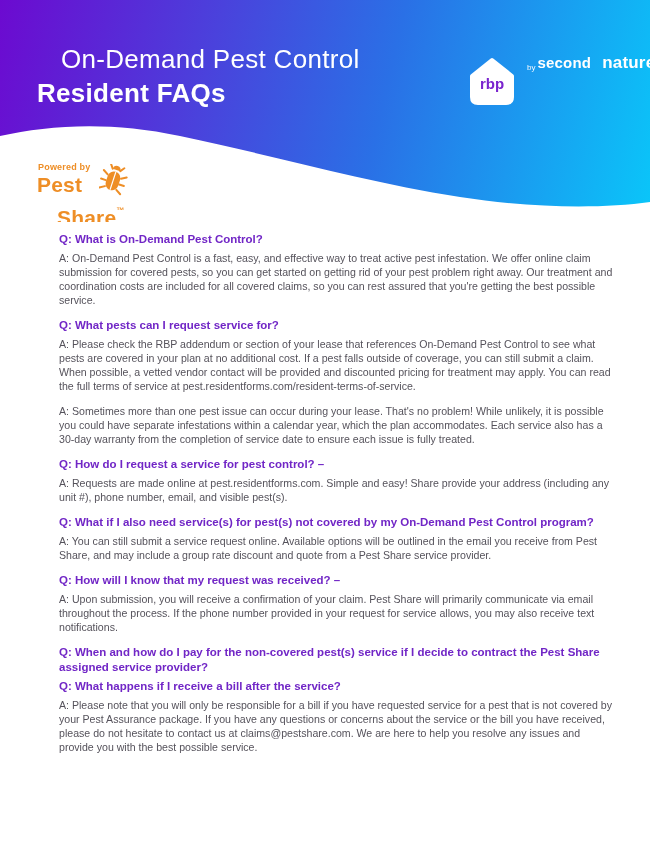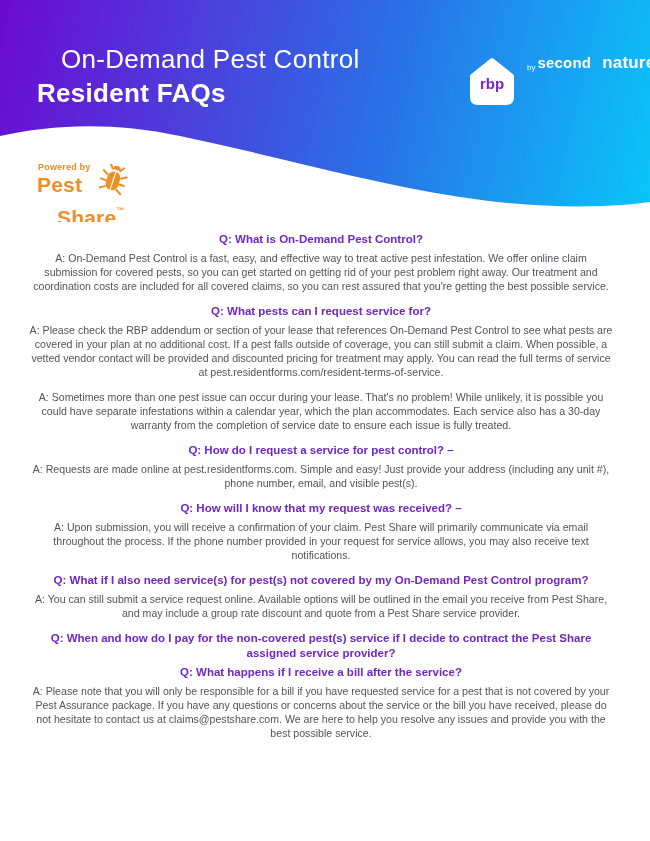--- a/index.html
+++ b/index.html
@@ -30,21 +30,21 @@
   .sn-word1{font-size:15px;font-weight:700;letter-spacing:.2px;}
   .sn-word2{font-size:17px;font-weight:700;letter-spacing:.2px;margin-left:11px;}
   
   .pestshare{position:absolute;left:37px;top:162px;width:120px;height:60px;color:#EE8E26;text-align:center;}
   .ps-powered{position:absolute;left:1px;top:0;font-size:9px;font-weight:600;letter-spacing:.2px;}
   .ps-pest{position:absolute;left:0;top:11px;font-size:21px;font-weight:800;letter-spacing:.2px;}
   .ps-share{position:absolute;left:20px;top:44px;font-size:21px;font-weight:800;letter-spacing:.2px;}
   .ps-tm{font-size:8px;vertical-align:top;font-weight:700;}
   .ps-bug{position:absolute;left:62px;top:2px;width:32px;height:34px;}
   
-  .content{padding:10px 37px 0 29px;text-align:center;}
+  .content{padding:10px 37px 0 59px;}
   .faq-q{
     color:#7126C6;
     font-size:11.5px;font-weight:700;
     line-height:15px;
     margin:0 0 4px 0;
   }
   .faq-a{
     color:#55525B;
     font-size:10.6px;font-weight:400;
     line-height:14px;
@@ -113,29 +113,29 @@
   </div>
   <div>
     <h3 class="faq-q">Q: What pests can I request service for?</h3>
     <p class="faq-a">A: Please check the RBP addendum or section of your lease that references On-Demand Pest Control to see what pests are covered in your plan at no additional cost. If a pest falls outside of coverage, you can still submit a claim. When possible, a vetted vendor contact will be provided and discounted pricing for treatment may apply. You can read the full terms of service at pest.residentforms.com/resident-terms-of-service.</p>
   </div>
   <div>
     <p class="faq-a">A: Sometimes more than one pest issue can occur during your lease. That's no problem! While unlikely, it is possible you could have separate infestations within a calendar year, which the plan accommodates. Each service also has a 30-day warranty from the completion of service date to ensure each issue is fully treated.</p>
   </div>
   <div>
     <h3 class="faq-q">Q: How do I request a service for pest control? –</h3>
-    <p class="faq-a">A: Requests are made online at pest.residentforms.com. Simple and easy! Just provide your address (including any unit #), phone number, email, and visible pest(s).</p>
+    <p class="faq-a">A: Requests are made online at pest.residentforms.com. Simple and easy! Share provide your address (including any unit #), phone number, email, and visible pest(s).</p>
+  </div>
+  <div>
+    <h3 class="faq-q">Q: What if I also need service(s) for pest(s) not covered by my On-Demand Pest Control program?</h3>
+    <p class="faq-a">A: You can still submit a service request online. Available options will be outlined in the email you receive from Pest Share, and may include a group rate discount and quote from a Pest Share service provider.</p>
   </div>
   <div>
     <h3 class="faq-q">Q: How will I know that my request was received? –</h3>
     <p class="faq-a">A: Upon submission, you will receive a confirmation of your claim. Pest Share will primarily communicate via email throughout the process. If the phone number provided in your request for service allows, you may also receive text notifications.</p>
-  </div>
-  <div>
-    <h3 class="faq-q">Q: What if I also need service(s) for pest(s) not covered by my On-Demand Pest Control program?</h3>
-    <p class="faq-a">A: You can still submit a service request online. Available options will be outlined in the email you receive from Pest Share, and may include a group rate discount and quote from a Pest Share service provider.</p>
   </div>
   <div>
     <h3 class="faq-q">Q: When and how do I pay for the non-covered pest(s) service if I decide to contract the Pest Share assigned service provider?</h3>
   </div>
   <div>
     <h3 class="faq-q">Q: What happens if I receive a bill after the service?</h3>
     <p class="faq-a" style="margin-bottom:0;">A: Please note that you will only be responsible for a bill if you have requested service for a pest that is not covered by your Pest Assurance package. If you have any questions or concerns about the service or the bill you have received, please do not hesitate to contact us at claims@pestshare.com. We are here to help you resolve any issues and provide you with the best possible service.</p>
   </div>
 </div>
 

